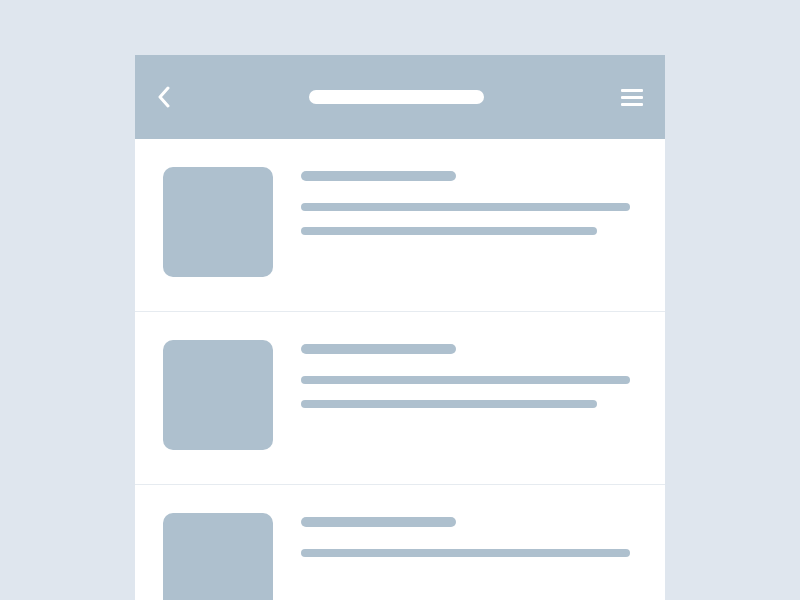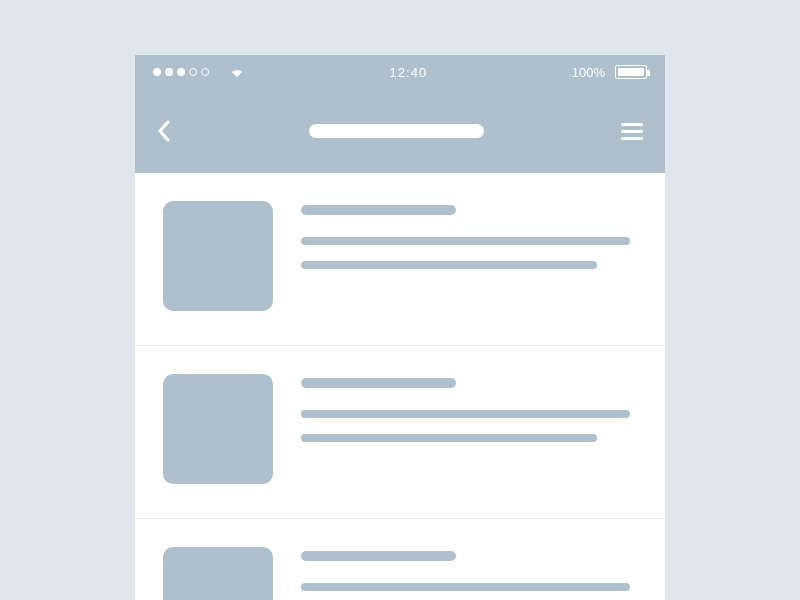--- a/index.html
+++ b/index.html
@@ -89,41 +89,20 @@
     }
     .line.title { width:46%; height:10px; border-radius:5px; margin-bottom:22px; }
     .line.full { width:98%; }
     .line.med  { width:88%; }
   </style>
 </head>
 <body>
 
 <div class="phone">
 
-  <div class="status-bar">
-    <div class="dots">
-      <span class="dot"></span>
-        <span class="dot"></span>
-        <span class="dot"></span>
-      <span class="dot empty"></span>
-        <span class="dot empty"></span>
-    </div>
-    <span class="wifi-icon">
-      <svg width="16" height="12" viewBox="0 0 16 12">
-        <path d="M8 11 L8 11 C8 11 13 6 13 6 A7 7 0 0 0 3 6 L8 11 Z" fill="#ffffff"></path>
-      </svg>
-    </span>
-    <span class="time">12:40</span>
-    <div class="battery-area">
-      <span>100%</span>
-      <span class="battery">
-          <span class="battery-fill"></span>
-        </span>
-    </div>
-  </div>
 
   <div class="nav-bar">
     <span class="chevron-back" aria-label="Back">
       <svg width="14" height="22" viewBox="0 0 14 22">
         <polyline points="11,2 3,11 11,20" fill="none" stroke="#ffffff" stroke-width="3" stroke-linecap="round" stroke-linejoin="round"></polyline>
       </svg>
     </span>
     <span class="nav-title"></span>
     <span class="hamburger" aria-label="Menu">
       <span></span>

